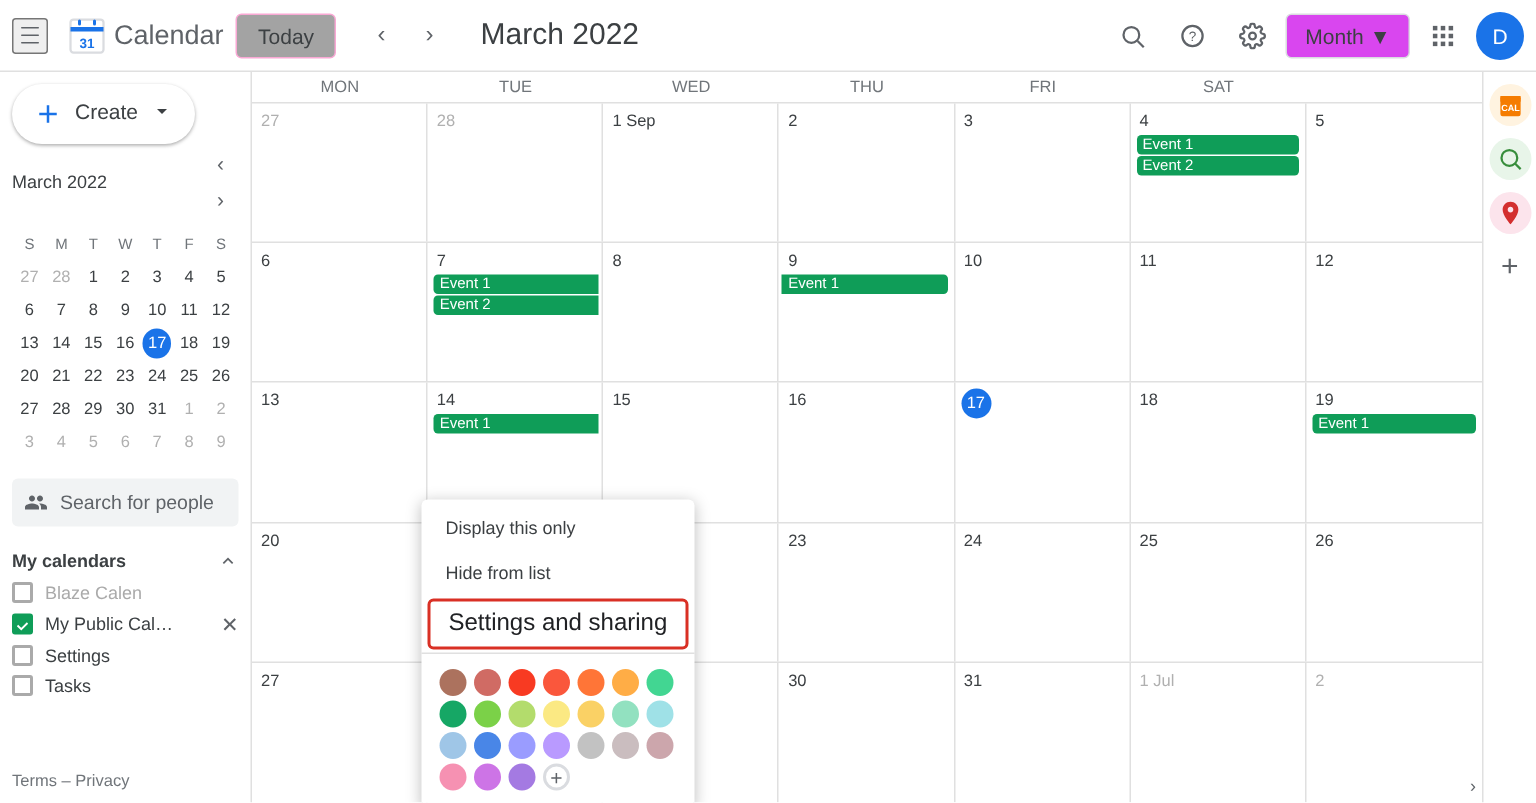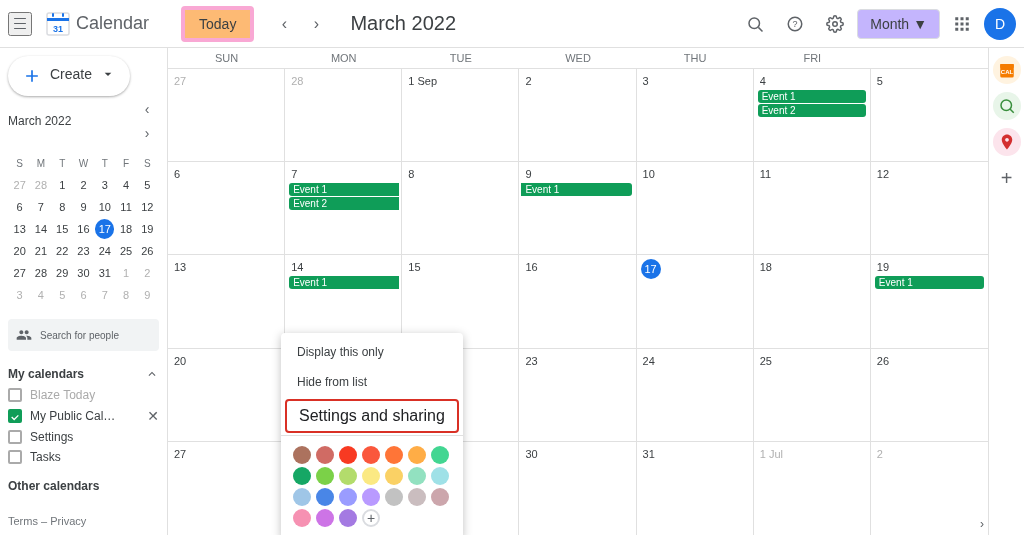--- a/index.html
+++ b/index.html
@@ -11,50 +11,50 @@
       padding: 0 8px; border-bottom: 1px solid #e0e0e0;
       position: relative; z-index: 10;
     }
     .header-left { display: flex; align-items: center; gap: 8px; }
     .menu-icon { width: 24px; height: 24px; display: flex; flex-direction: column; justify-content: center; gap: 4px; cursor: pointer; padding: 4px; }
     .menu-icon span { display: block; height: 2px; background: #5f6368; border-radius: 1px; }
     .logo { display: flex; align-items: center; gap: 4px; margin-left: 4px; }
     .logo-icon { width: 28px; height: 28px; }
     .logo-text { font-size: 18px; color: #5f6368; font-weight: 400; }
     .today-btn {
-      margin-left: 24px; padding: 6px 14px; border: 4px solid #f9a8d4;
-      border-radius: 4px; background: #fdba74; font-size: 14px; cursor: pointer; color: #3c4043;
+      margin-left: 0; padding: 6px 14px; border: 1px solid #f9a8d4;
+      border-radius: 4px; background: #a3a3a3; font-size: 14px; cursor: pointer; color: #3c4043;
     }
     .nav-arrows { display: flex; align-items: center; gap: 4px; margin-left: 8px; }
     .nav-arrow { width: 28px; height: 28px; border-radius: 50%; border: none; background: none; cursor: pointer; font-size: 16px; color: #5f6368; display: flex; align-items: center; justify-content: center; }
     .month-title { font-size: 20px; color: #3c4043; margin-left: 12px; font-weight: 400; }
     .header-right { margin-left: auto; display: flex; align-items: center; gap: 4px; }
     .header-icon { width: 36px; height: 36px; border-radius: 50%; border: none; background: none; cursor: pointer; display: flex; align-items: center; justify-content: center; color: #5f6368; font-size: 18px; }
-    .view-btn { padding: 6px 12px; border: 1px solid #dadce0; border-radius: 4px; background: #c4b5fd; font-size: 14px; cursor: pointer; color: #3c4043; display: flex; align-items: center; gap: 4px; }
+    .view-btn { padding: 6px 12px; border: 1px solid #dadce0; border-radius: 4px; background: #d946ef; font-size: 14px; cursor: pointer; color: #3c4043; display: flex; align-items: center; gap: 4px; }
     .avatar { width: 32px; height: 32px; border-radius: 50%; background: #1a73e8; color: #fff; display: flex; align-items: center; justify-content: center; font-size: 14px; font-weight: 500; cursor: pointer; }
 
     
     .main { display: flex; height: calc(535px - 48px); }
 
     
     .sidebar { width: 168px; padding: 8px; overflow: hidden; border-right: 1px solid #e0e0e0; position: relative; flex-shrink: 0; }
     .create-btn {
       display: flex; gap: 8px; padding: 10px 14px;
       border-radius: 24px; background: #fff; box-shadow: 0 1px 3px rgba(0,0,0,0.2), 0 1px 2px rgba(0,0,0,0.15);
       cursor: pointer; font-size: 14px; color: #3c4043; border: none; margin-bottom: 1px;
     }
     .mini-cal { margin-bottom: 12px; }
     .mini-cal-header { display: flex; align-items: center; justify-content: space-between; margin-bottom: 6px; }
     .mini-cal-title { font-size: 12px; color: #3c4043; font-weight: 500; }
     .mini-nav { background: none; border: none; cursor: pointer; color: #5f6368; font-size: 14px; width: 24px; height: 24px; display: flex; align-items: center; justify-content: center; border-radius: 50%; }
     .mini-cal-grid { width: 100%; }
     .mini-cal-grid th { font-size: 10px; color: #70757a; text-align: center; width: 20px; height: 20px; font-weight: 400; }
     .mini-cal-grid td { font-size: 11px; color: #3c4043; text-align: center; width: 20px; height: 20px; cursor: pointer; border-radius: 50%; }
     .mini-cal-grid td.today { background: #1a73e8; color: #fff; border-radius: 50%; }
-    .search-people { display: flex; align-items: center; gap: 8px; padding: 8px; background: #f1f3f4; border-radius: 4px; margin-bottom: 12px; font-size: 10px; color: #5f6368; cursor: pointer; }
+    .search-people { display: flex; gap: 8px; padding: 8px; background: #f1f3f4; border-radius: 4px; margin-bottom: 12px; font-size: 13px; color: #5f6368; cursor: pointer; }
     .cal-section { margin-bottom: 8px; }
     .cal-section-header { display: flex; align-items: flex-end; justify-content: space-between; padding: 4px 0; cursor: pointer; }
     .cal-section-title { font-size: 12px; font-weight: 600; color: #3c4043; }
     .cal-item { display: flex; align-items: center; gap: 8px; padding: 3px 0; font-size: 12px; color: #3c4043; cursor: pointer; position: relative; }
     .cal-checkbox { width: 14px; height: 14px; border-radius: 2px; border: 2px solid #aaa; flex-shrink: 0; }
     .cal-checkbox.checked-teal { background: #0f9d58; border-color: #0f9d58; }
     .cal-label { font-size: 12px; color: #3c4043; flex: 1; overflow: hidden; text-overflow: ellipsis; white-space: nowrap; max-width: 90px; }
     .cal-close { font-size: 14px; color: #5f6368; margin-left: auto; }
     .sidebar-footer { position: absolute; bottom: 8px; left: 8px; font-size: 11px; color: #70757a; }
     .sidebar-footer a { color: #70757a; text-decoration: none; }
@@ -264,63 +264,58 @@
 
     <div class="cal-section">
       <div class="cal-section-header">
         <span class="cal-section-title">My calendars</span>
         <svg width="14" height="14" viewBox="0 0 24 24" fill="#5f6368">
             <path d="M7.41 15.41L12 10.83l4.59 4.58L18 14l-6-6-6 6z"></path>
           </svg>
       </div>
       <div class="cal-item">
         <div class="cal-checkbox" style="border-color:#aaa;"></div>
-        <span class="cal-label" style="color:#aaa;">Blaze Today</span>
+        <span class="cal-label" style="color:#aaa;">Blaze Calen</span>
       </div>
       <div class="cal-item">
         <div class="cal-checkbox checked-teal">
           <svg width="10" height="10" viewBox="0 0 12 12" fill="white">
               <path d="M2 6l3 3 5-5" stroke="white" stroke-width="1.5" fill="none"></path>
             </svg>
         </div>
         <span class="cal-label">My Public Calen...</span>
         <span class="cal-close">✕</span>
       </div>
       <div class="cal-item">
         <div class="cal-checkbox" style="border-color:#aaa;"></div>
         <span class="cal-label">Settings</span>
       </div>
       <div class="cal-item">
         <div class="cal-checkbox" style="border-color:#aaa;"></div>
         <span class="cal-label">Tasks</span>
       </div>
     </div>
 
-    <div class="cal-section">
-      <div class="cal-section-header">
-        <span class="cal-section-title">Other calendars</span>
-      </div>
-    </div>
 
     <div class="sidebar-footer">
       <a href="#">Terms</a>
       <span> – </span>
       <a href="#">Privacy</a>
     </div>
   </div>
 
   <div class="calendar-area" style="position:relative;">
 
     <div class="day-headers">
-      <div class="day-header">SUN</div>
       <div class="day-header">MON</div>
       <div class="day-header">TUE</div>
       <div class="day-header">WED</div>
       <div class="day-header">THU</div>
       <div class="day-header">FRI</div>
+      <div class="day-header">SAT</div>
     </div>
 
     <div class="cal-grid">
 
       <div class="cal-row">
         <div class="cal-cell"><span class="cell-date" style="color:#b0b0b0;">27</span></div>
         <div class="cal-cell"><span class="cell-date" style="color:#b0b0b0;">28</span></div>
         <div class="cal-cell"><span class="cell-date cell-date.first-of-month">1 Sep</span></div>
         <div class="cal-cell"><span class="cell-date">2</span></div>
         <div class="cal-cell"><span class="cell-date">3</span></div>

